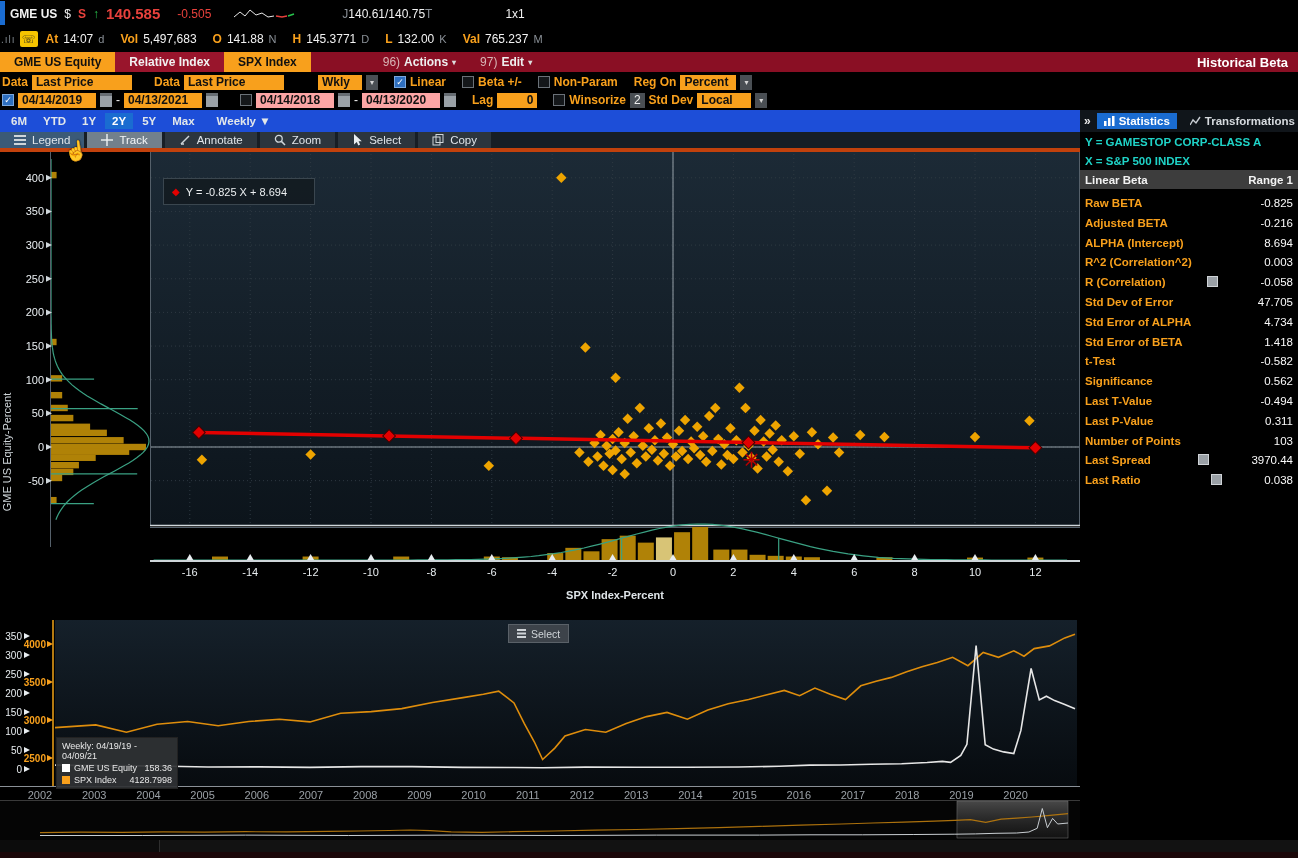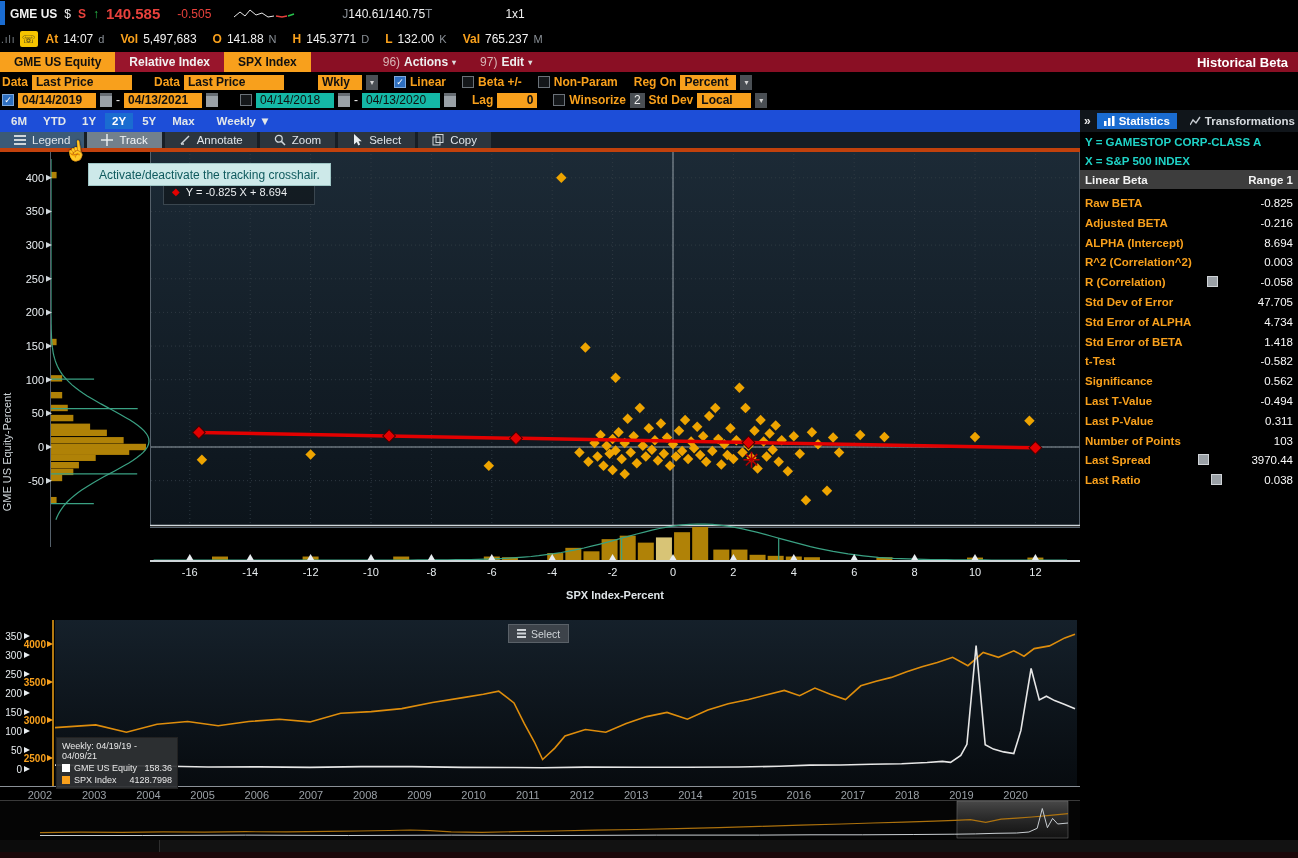--- a/index.html
+++ b/index.html
@@ -26,21 +26,21 @@
 .tab.maroon{background:#99152c;color:#f2f2f2}
 .menu-item{display:flex;align-items:center;gap:4px;color:#eee;padding:0 12px;font-weight:bold}
 .menu-num{color:#d8b7b7;font-weight:normal}
 .caret{font-size:8px;color:#ddd}
 .hb-title{margin-left:auto;padding-right:10px;display:flex;align-items:center;color:#fff;font-weight:bold;font-size:13px}
 
 #row4,#row5{left:0;top:73px;width:1080px;height:18px;display:flex;align-items:center;gap:4px;padding-left:2px}
 #row5{top:91px}
 .olbl{color:#f8a01c;font-weight:bold}
 .ofield{background:#f8a01c;color:#111;padding:1px 4px;height:15px;display:inline-flex;align-items:center;font-weight:bold}
-.gfield{background:#14b8a6;color:#111;padding:1px 4px;height:15px;display:inline-flex;align-items:center;font-weight:normal}
+.gfield{background:#fca5a5;color:#111;padding:1px 4px;height:15px;display:inline-flex;align-items:center;font-weight:bold}
 .dbtn{width:12px;height:15px;background:#4a4f54;color:#d6d6d6;font-size:8px;display:inline-flex;align-items:center;justify-content:center}
 .calbtn{width:12px;height:14px;background:#9aa1a7;border-top:3px solid #676d73;display:inline-block}
 .cb{width:12px;height:12px;background:#14171a;border:1px solid #6a7178;display:inline-flex;align-items:center;justify-content:center;font-size:9px;color:#fff}
 .cb.on{background:#2e6fc0;border-color:#7aa7dd}
 .gbox{background:#4a4f54;color:#eee;padding:1px 4px;height:15px;display:inline-flex;align-items:center}
 .sp8{width:8px}.sp14{width:14px}
 
 #rangerow{left:0;top:110px;width:1080px;height:22px;display:flex;align-items:center;gap:2px;padding-left:4px;background:#1d4ed8}
 .rb{padding:2px 7px;color:#e3e7ea;font-weight:bold;font-size:11.5px;cursor:default}
 .rb.sel{background:#1a6cd1;color:#fff}
@@ -620,21 +620,20 @@
         <line x1="745.8631457505076" y1="302.1301457505076" x2="757.1768542494924" y2="313.44385424949235" stroke="#b50000" stroke-width="1.6"></line>
         <line x1="751.52" y1="299.787" x2="751.52" y2="315.787" stroke="#b50000" stroke-width="1.6"></line>
         <line x1="757.1768542494924" y1="302.1301457505076" x2="745.8631457505076" y2="313.44385424949235" stroke="#b50000" stroke-width="1.6"></line>
       </g>
     </svg>
 
   <div id="plot-legend" class="abs">
     <span class="dm">◆</span>
     <span>Y = -0.825 X + 8.694</span>
   </div>
-  <div id="track-tooltip" class="abs">Activate/deactivate the tracking crosshair.</div>
   <div id="hand-cursor" class="abs">☝</div>
 
   <svg id="lower-svg" class="abs" style="left:0;top:620px" width="1080" height="180">
       <defs>
         <linearGradient id="lg" x1="0" y1="0" x2="0" y2="1">
           <stop offset="0" stop-color="#15202a"></stop>
           <stop offset="1" stop-color="#070b0f"></stop>
         </linearGradient>
       </defs>
       <rect x="55" y="0" width="1022" height="166" fill="url(#lg)"></rect>

